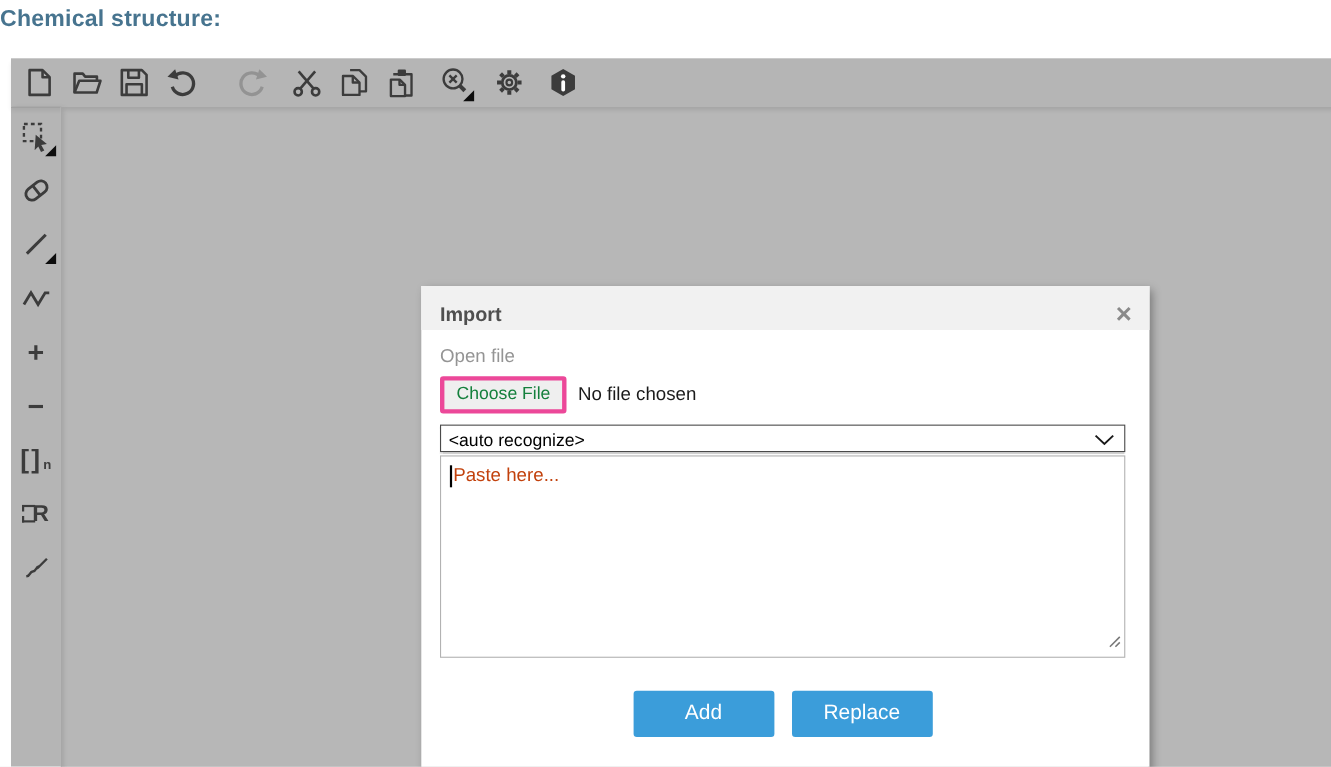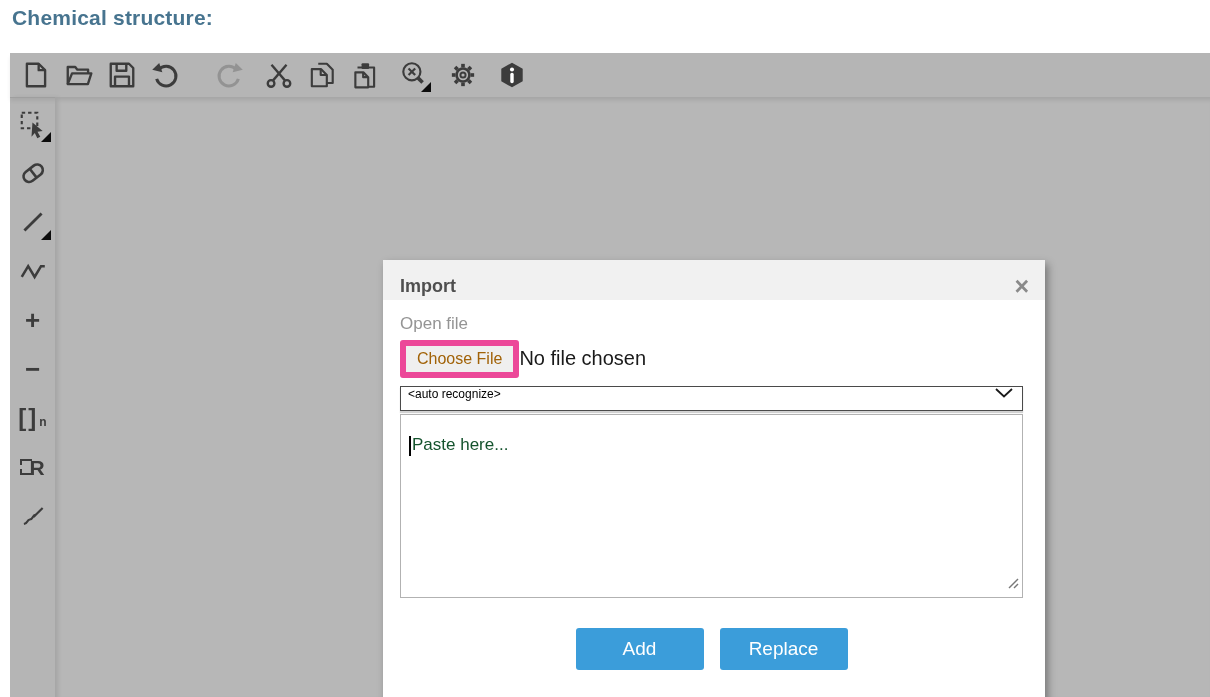--- a/index.html
+++ b/index.html
@@ -1,19 +1,19 @@
 <!DOCTYPE html>
 <html><head>
 <meta charset="utf-8">
 <style>
   * { margin:0; padding:0; box-sizing:border-box; }
   html,body { width:1210px; height:697px; background:#ffffff;
     font-family:"Liberation Sans", sans-serif; overflow:hidden; position:relative; }
 
-  .page-title { position:absolute; left:12px; top:6px; font-size:21px; font-weight:bold;
+  .page-title { position:absolute; left:0; top:6px; font-size:21px; font-weight:bold;
     color:#47748f; letter-spacing:.2px; }
 
   .editor { position:absolute; left:10px; top:53px; width:1200px; height:644px;
     background:#b5b5b5; }
 
   
   .toolbar { position:absolute; left:0; top:0; width:100%; height:44px;
     display:flex; align-items:center; padding-left:10px;
     box-shadow:0 1px 0 #9f9f9f, 0 4px 4px rgba(0,0,0,.07); }
   .tbtn { width:32px; height:32px; border:none; background:transparent; padding:1px;
@@ -52,34 +52,34 @@
     background:#fff; box-shadow:3px 4px 8px rgba(0,0,0,.35); }
   .dialog-header { height:40px; background:#f1f1f1; display:flex; align-items:center;
     padding:12px 14px 0 17px; }
   .dialog-title { font-size:18px; font-weight:bold; color:#4f4f4f; }
   .dialog-close { margin-left:auto; border:none; background:transparent; cursor:pointer;
     font-size:25px; font-weight:bold; color:#8a8a8a; line-height:1; padding:0 2px; }
   .dialog-body { padding:14px 22px 0 17px; }
 
   .field-label { color:#949494; font-weight:normal; font-size:17px; }
   .file-row { display:flex; align-items:center; margin-top:9px; height:31px; }
-  .choose-btn { font-family:"Liberation Sans",sans-serif; font-size:16px; color:#a16207;
-    background:#efefef; border:6px solid #ec4899; border-radius:3px;
+  .choose-btn { font-family:"Liberation Sans",sans-serif; font-size:16px; color:#15803d;
+    background:#efefef; border:4px solid #ec4899; border-radius:3px;
     padding:4px 11px; cursor:pointer; }
-  .file-status { font-size:20px; color:#1a1a1a; }
+  .file-status { font-size:17px; color:#1a1a1a; margin-left:10px; }
 
   .lbl2 { margin-top:27px; }
   .select-box { margin-top:12px; height:25px; border:1px solid #4a4a4a;
-    display:flex; align-items:flex-start; justify-content:space-between;
-    padding:0 9px 0 7px; font-size:12px; color:#000; cursor:pointer;
+    display:flex; align-items:flex-end; justify-content:space-between;
+    padding:0 9px 0 7px; font-size:16px; color:#000; cursor:pointer;
     box-shadow:0 2px 1px rgba(0,0,0,.18); background:#fff; }
   .select-box svg { width:18px; height:10px; }
 
   .paste-area { margin-top:3px; height:184px; border:1px solid #b2b2b2;
-    position:relative; padding:20px 8px; font-size:17px; color:#14532d; cursor:text; }
+    position:relative; padding:7px 8px; font-size:17px; color:#c2410c; cursor:text; }
   .caret { display:inline-block; width:2px; height:20px; background:#000;
     vertical-align:middle; margin-right:1px; }
   .resize-handle { position:absolute; right:3px; bottom:3px; cursor:nwse-resize; }
 
   .btn-row { margin-top:30px; display:flex; justify-content:center; gap:16px; }
   .primary-btn { width:128px; height:42px; background:#3b9dda; color:#fff;
     font-family:"Liberation Sans",sans-serif; font-size:19px; border:none;
     border-radius:3px; cursor:pointer; }
 </style>
 </head>

